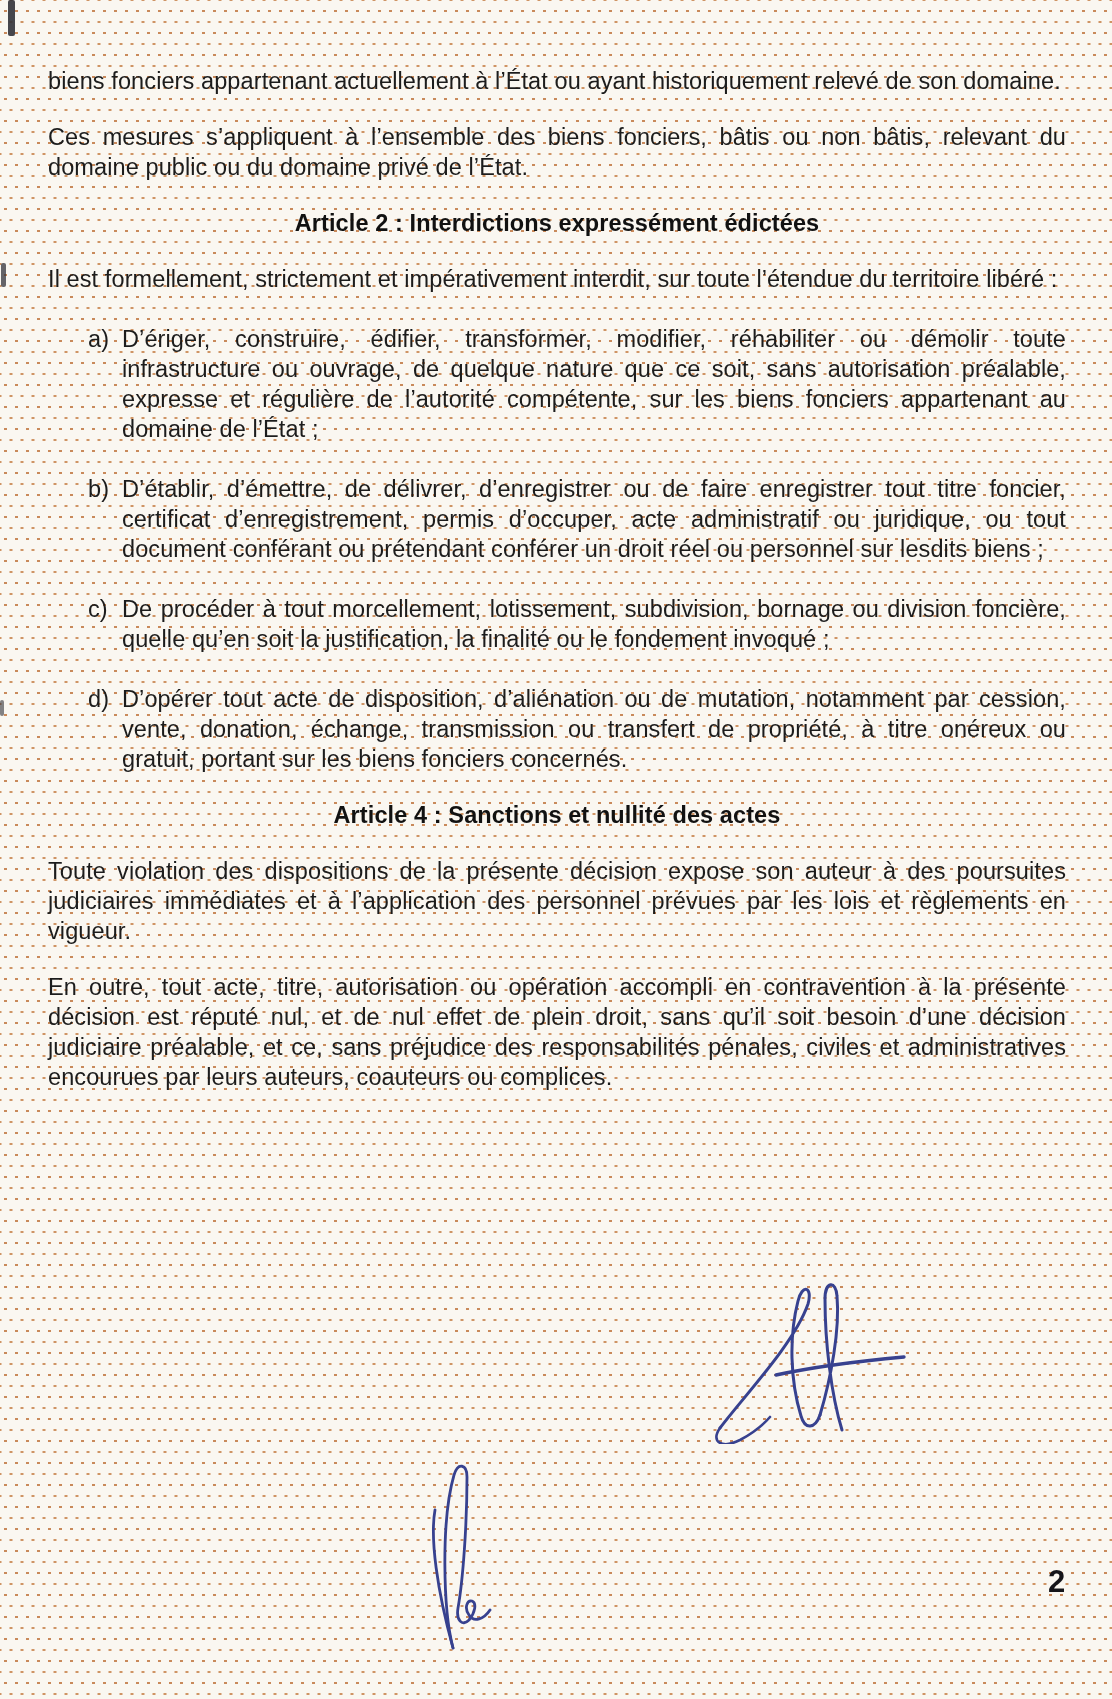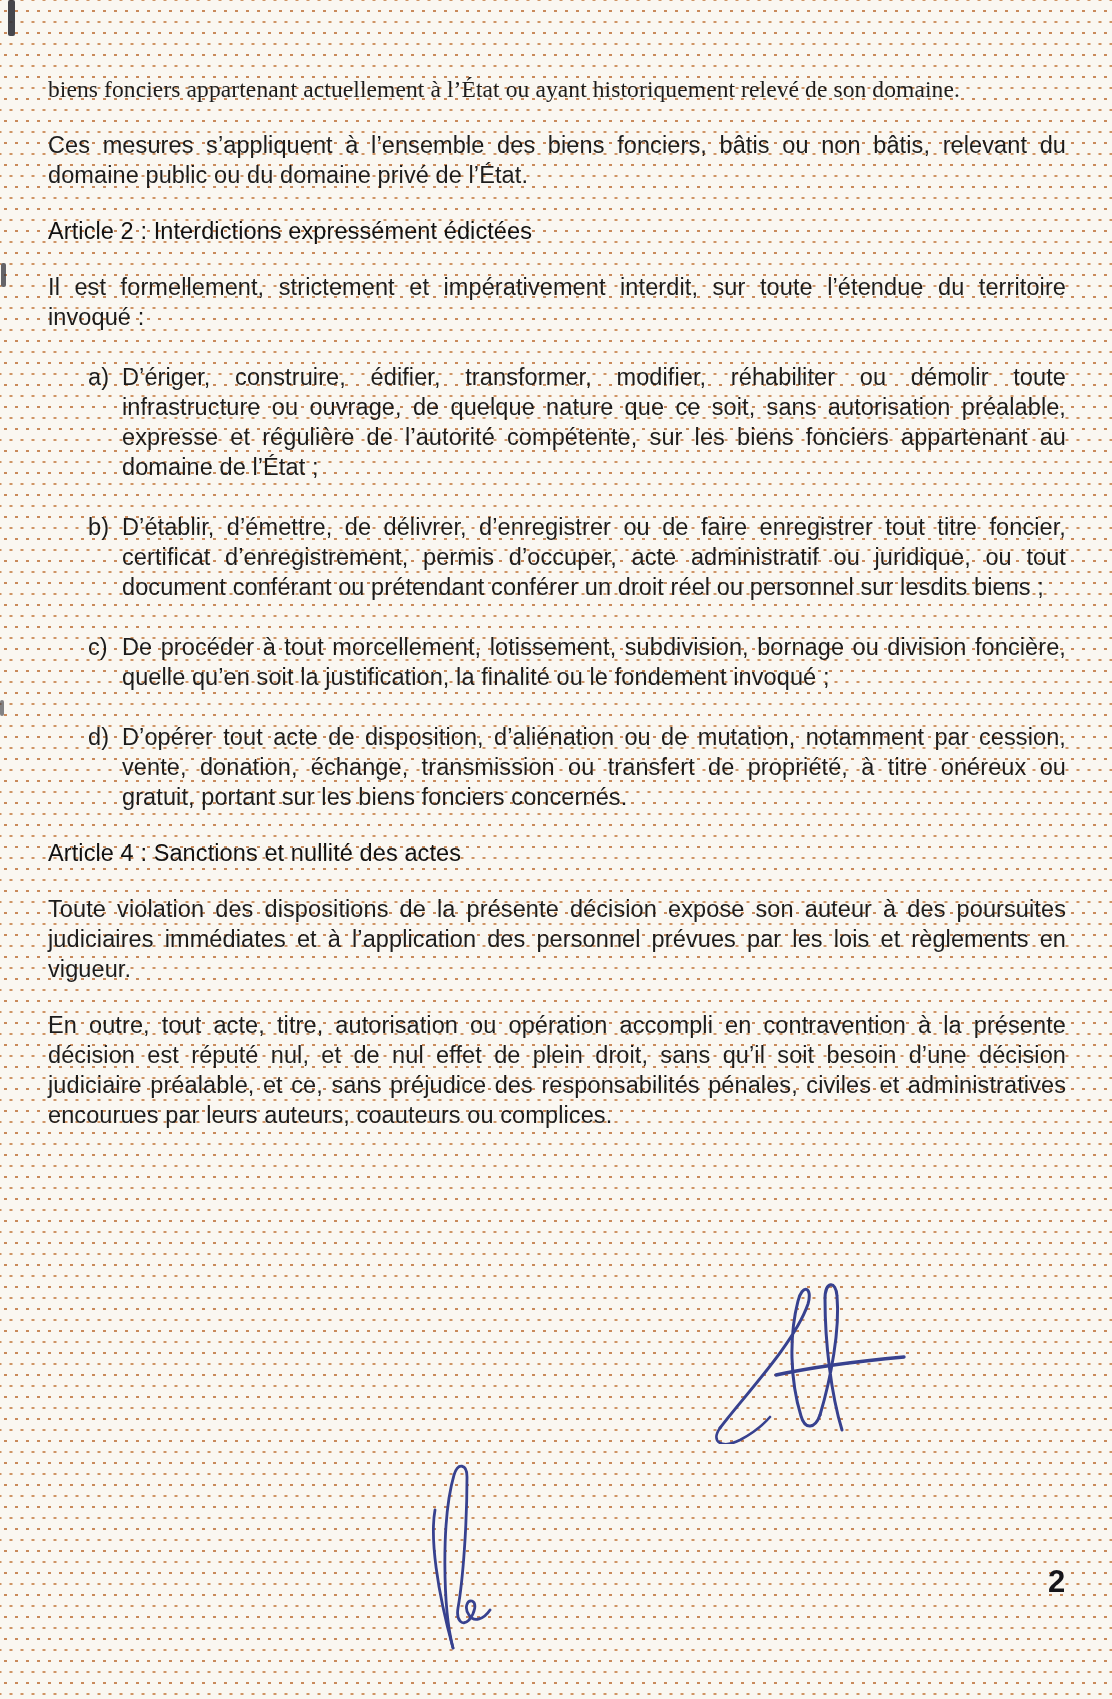--- a/index.html
+++ b/index.html
@@ -15,25 +15,25 @@
     background-position:0 0, 5.5px 11px;
     font-family:"Liberation Sans","DejaVu Sans",sans-serif;
   }
   .doc{
     position:absolute;left:48px;top:58px;width:1018px;
     font-size:23.5px;line-height:30px;
     color:#1c1c1c;text-align:justify;
     letter-spacing:0.1px;
   }
   .doc p{margin:26px 0 0 0;}
-  .doc p.first{margin-top:16px;font-family:Liberation Serif, serif;}
+  .doc p.first{margin-top:8px;}
   .heading{
     margin-top:26px;
-    font-weight:normal;color:#111;
-    text-align:left;
+    font-weight:bold;color:#111;
+    text-align:center;
   }
   .item{
     position:relative;
     margin:30px 0 0 40px;
     padding-left:34px;
   }
   .item .marker{
     position:absolute;left:0;top:0;
   }
   .page-number{
@@ -59,21 +59,21 @@
   <div class="edge-mark m1"></div>
   <div class="edge-mark m2"></div>
   <div class="edge-mark m3"></div>
 
   <div class="doc">
 
     <p class="first">biens fonciers appartenant actuellement à l’État ou ayant historiquement relevé de son domaine.</p>
     <p>Ces mesures s’appliquent à l’ensemble des biens fonciers, bâtis ou non bâtis, relevant du domaine public ou du domaine privé de l’État.</p>
 
     <p class="heading">Article 2 : Interdictions expressément édictées</p>
-    <p>Il est formellement, strictement et impérativement interdit, sur toute l’étendue du territoire invoqué :</p>
+    <p>Il est formellement, strictement et impérativement interdit, sur toute l’étendue du territoire libéré :</p>
 
     <div class="item">
       <span class="marker">a)</span>
       <span>D’ériger, construire, édifier, transformer, modifier, réhabiliter ou démolir toute infrastructure ou ouvrage, de quelque nature que ce soit, sans autorisation préalable, expresse et régulière de l’autorité compétente, sur les biens fonciers appartenant au domaine de l’État ;</span>
     </div>
     <div class="item">
       <span class="marker">b)</span>
       <span>D’établir, d’émettre, de délivrer, d’enregistrer ou de faire enregistrer tout titre foncier, certificat d’enregistrement, permis d’occuper, acte administratif ou juridique, ou tout document conférant ou prétendant conférer un droit réel ou personnel sur lesdits biens ;</span>
     </div>
     <div class="item">

